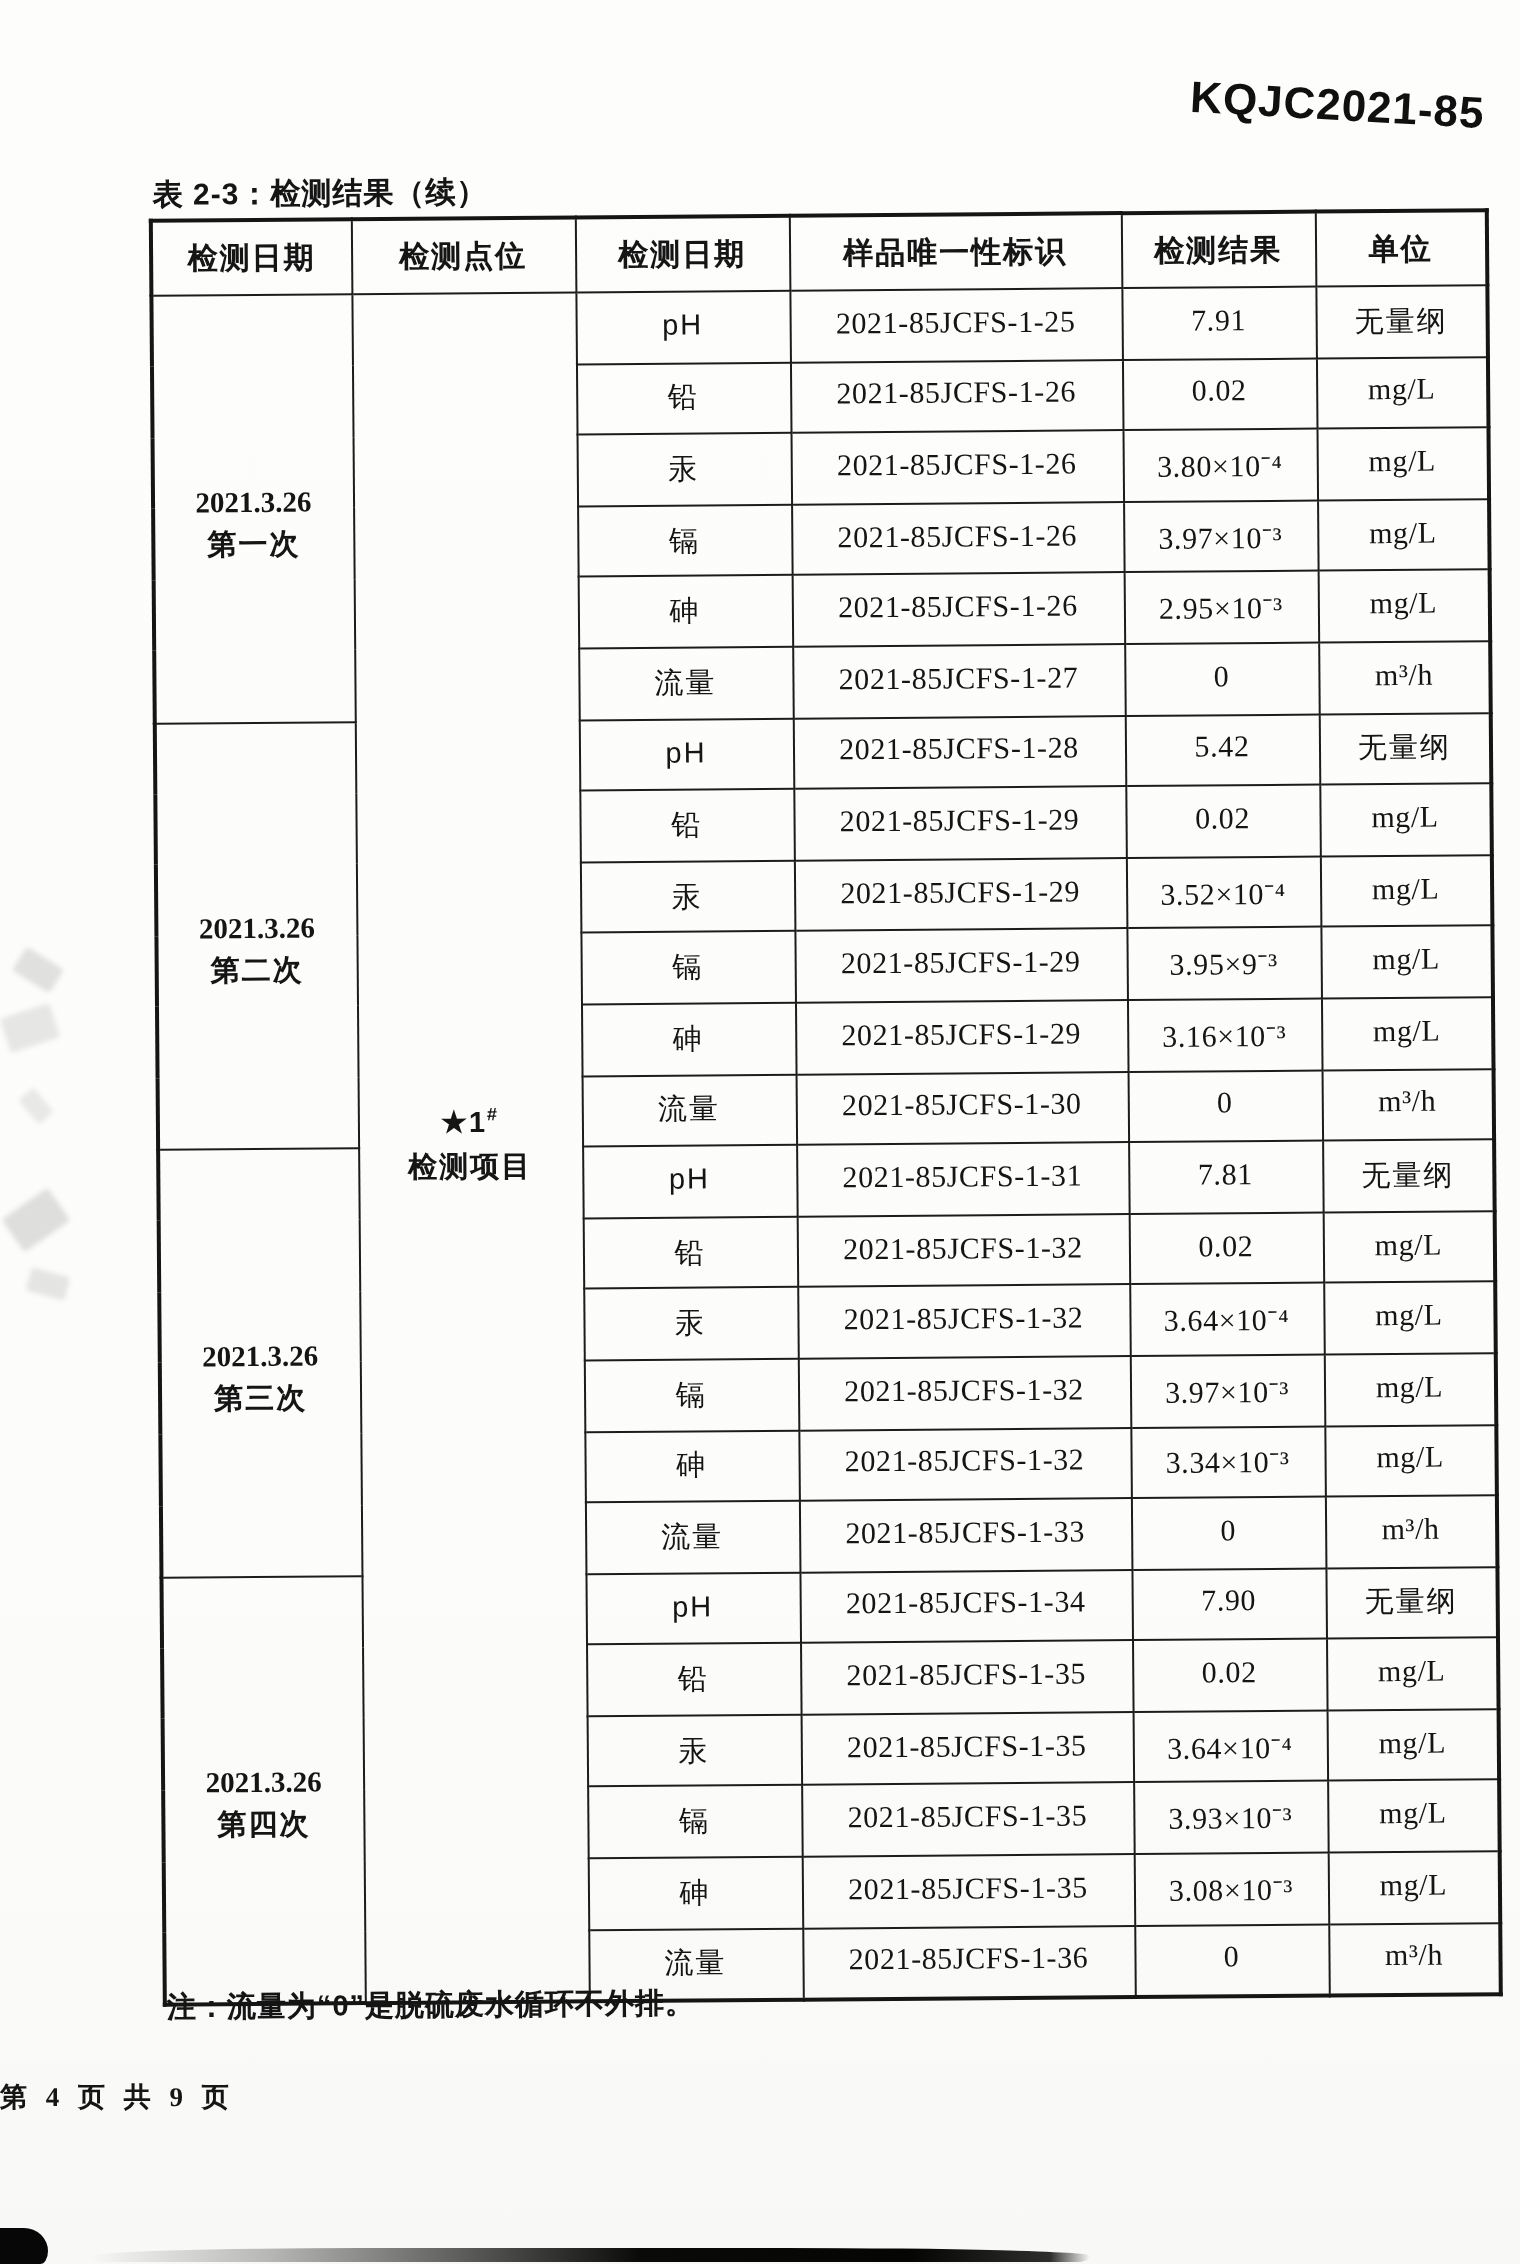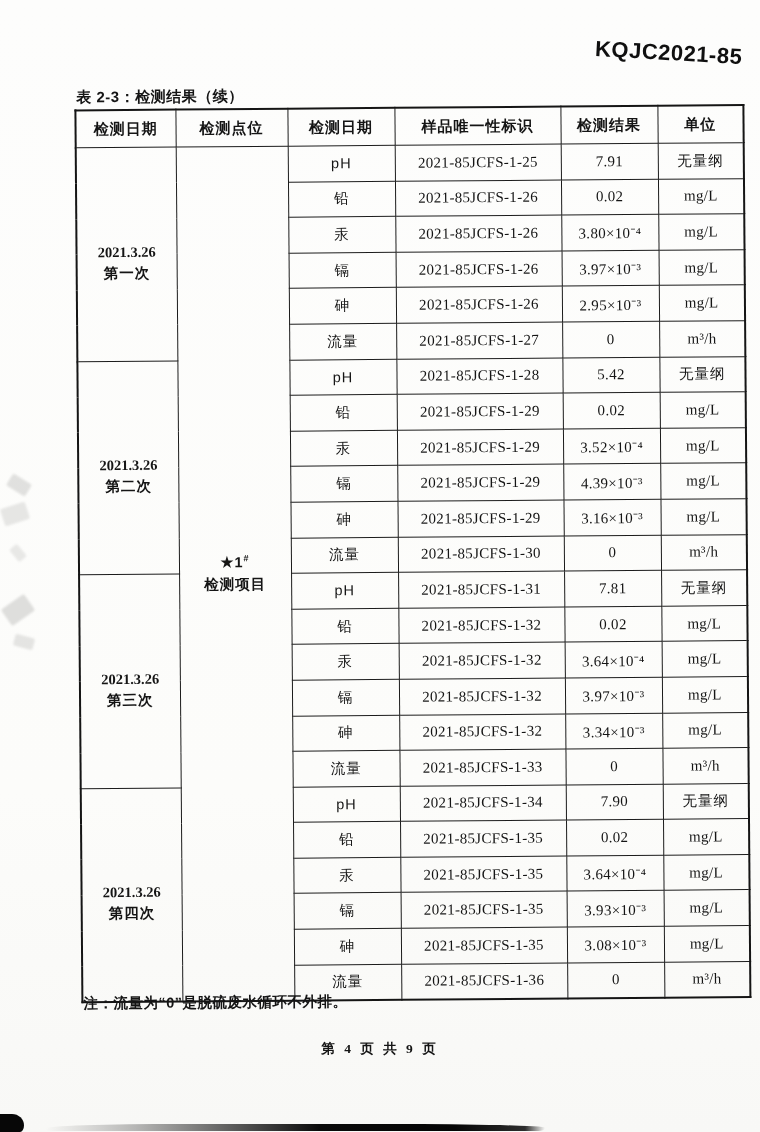--- a/index.html
+++ b/index.html
@@ -48,21 +48,21 @@
   .point-cell { line-height: 1.5; font-weight: bold; }
   .point-cell .sup { font-size: 9px; vertical-align: super; }
   .point-cell .pl { font-size: 14.5px; letter-spacing: 1px; }
   
   .note {
     position: absolute; top: 992px; left: 80px;
     font-size: 14.5px; font-weight: bold; letter-spacing: 0.5px;
   }
   .page-footer {
     position: absolute; top: 1040px; left: 0; width: 100%;
-    text-align: center; font-size: 13.5px; font-weight: bold; letter-spacing: 3px;
+    text-align: left; font-size: 13.5px; font-weight: bold; letter-spacing: 3px;
     font-family: "Liberation Serif", serif;
   }
   
   .smudge {
     position: absolute; background: #9a9a98; opacity: 0.28;
     filter: blur(1.2px); border-radius: 2px;
   }
   .sm1 { left: 8px;  top: 478px; width: 22px; height: 14px; transform: rotate(32deg); }
   .sm2 { left: 2px;  top: 505px; width: 26px; height: 18px; transform: rotate(-18deg); opacity: 0.22; }
   .sm3 { left: 10px; top: 548px; width: 16px; height: 10px; transform: rotate(50deg); opacity: 0.2; }
@@ -173,21 +173,21 @@
         </tr>
         <tr>
           <td class="cn">汞</td>
           <td class="num">2021-85JCFS-1-29</td>
           <td class="num">3.52×10⁻⁴</td>
           <td class="num">mg/L</td>
         </tr>
         <tr>
           <td class="cn">镉</td>
           <td class="num">2021-85JCFS-1-29</td>
-          <td class="num">4.39×10⁻³</td>
+          <td class="num">3.95×9⁻³</td>
           <td class="num">mg/L</td>
         </tr>
         <tr>
           <td class="cn">砷</td>
           <td class="num">2021-85JCFS-1-29</td>
           <td class="num">3.16×10⁻³</td>
           <td class="num">mg/L</td>
         </tr>
         <tr>
           <td class="cn">流量</td>

